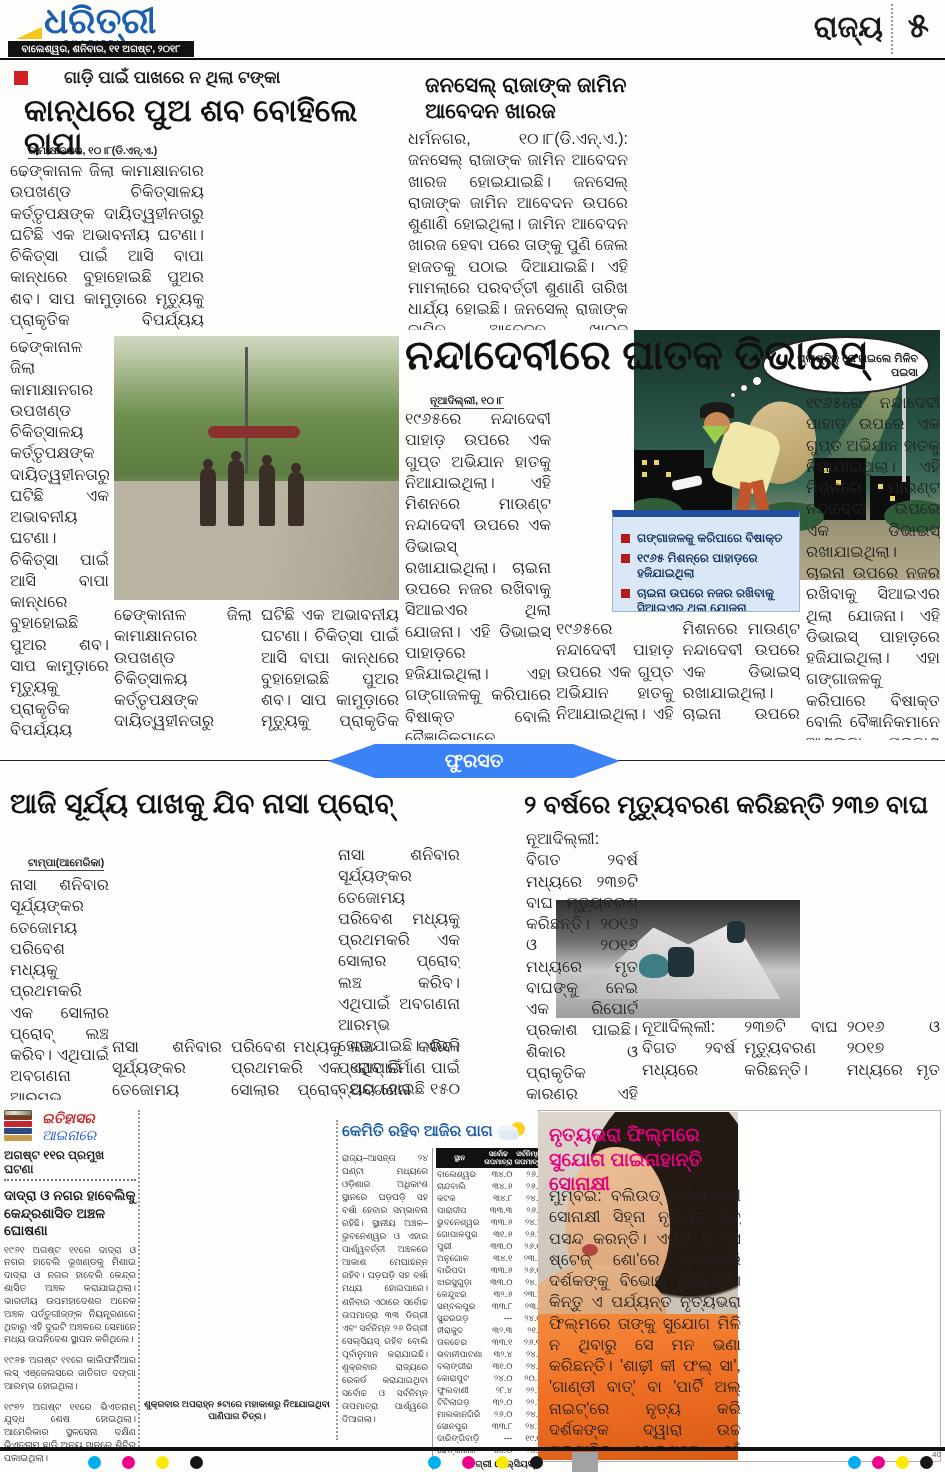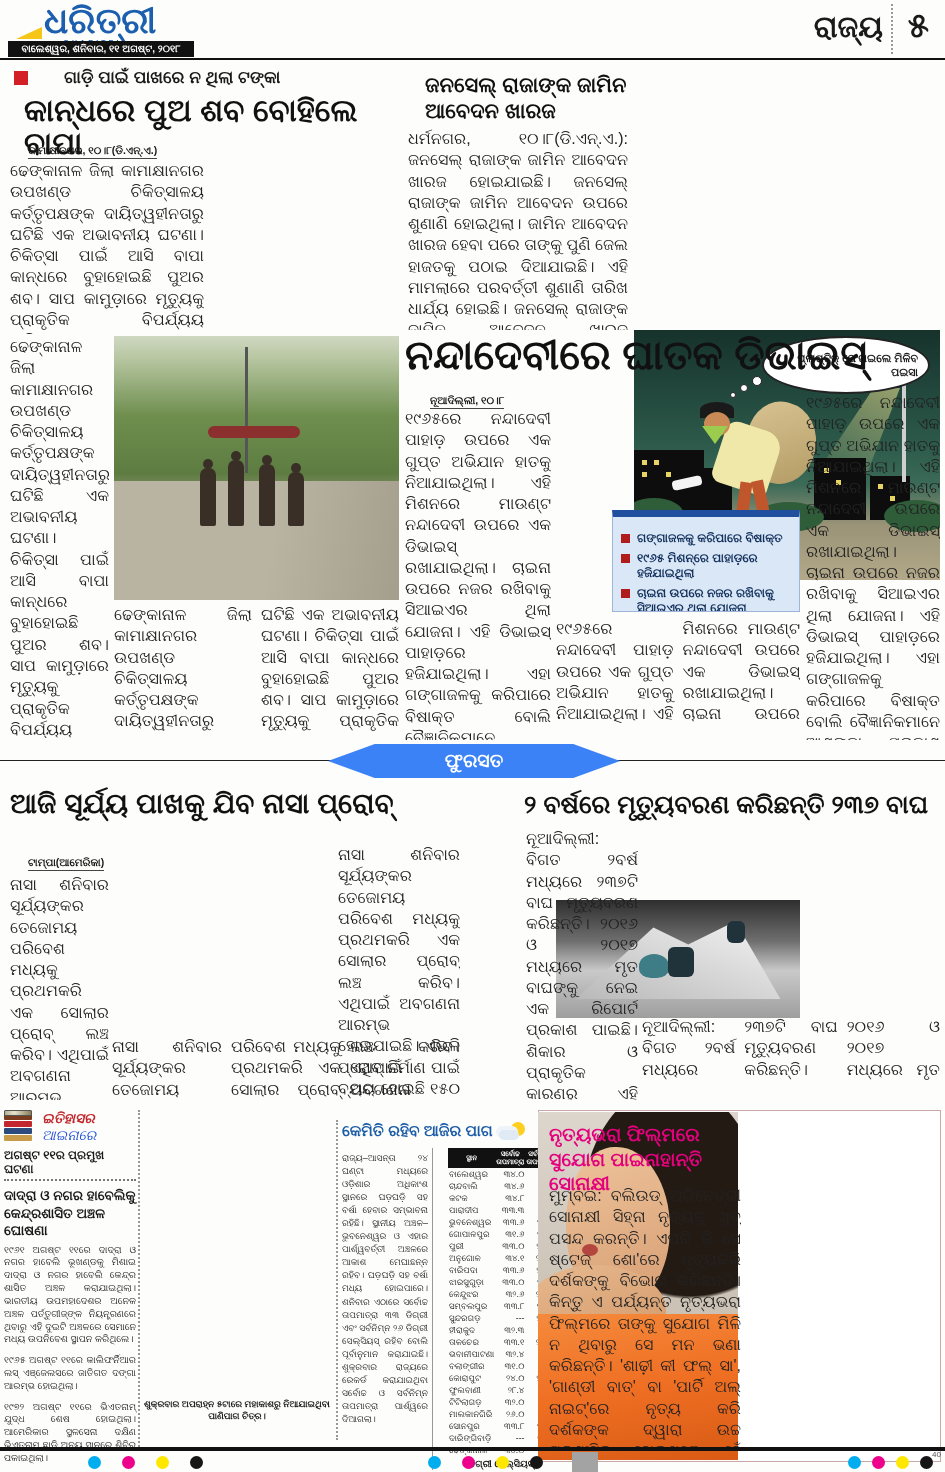--- a/index.html
+++ b/index.html
@@ -287,21 +287,21 @@
 
   <div class="abs weather-head" style="left:342px; top:1122px; width:192px;">
     <span>କେମିତି ରହିବ ଆଜିର ପାଗ</span>
     <span class="suncloud">
         <span class="sun"></span>
         <span class="cloud"></span>
       </span>
   </div>
   <div class="abs w-report" style="left:342px; top:1152px; width:86px; height:296px; overflow:hidden;">ରାଜ୍ୟ–ଆସନ୍ତା ୨୪ ଘଣ୍ଟା ମଧ୍ୟରେ ଓଡ଼ିଶାର ଅଧିକାଂଶ ସ୍ଥାନରେ ଘଡ଼ଘଡ଼ି ସହ ବର୍ଷା ହେବାର ସମ୍ଭାବନା ରହିଛି। ସ୍ଥାନୀୟ ଅଞ୍ଚଳ–ଭୁବନେଶ୍ୱର ଓ ଏହାର ପାର୍ଶ୍ୱବର୍ତ୍ତୀ ଅଞ୍ଚଳରେ ଆକାଶ ମେଘାଛନ୍ନ ରହିବ। ଘଡ଼ଘଡ଼ି ସହ ବର୍ଷା ମଧ୍ୟ ହୋଇପାରେ। ଶନିବାର ଏଠାରେ ସର୍ବୋଚ୍ଚ ତାପମାତ୍ରା ୩୩ ଡିଗ୍ରୀ ଏବଂ ସର୍ବନିମ୍ନ ୨୬ ଡିଗ୍ରୀ ସେଲ୍‌ସିୟସ୍ ରହିବ ବୋଲି ପୂର୍ବାନୁମାନ କରାଯାଇଛି। ଶୁକ୍ରବାର ରାଜ୍ୟରେ ରେକର୍ଡ କରାଯାଇଥିବା ସର୍ବୋଚ୍ଚ ଓ ସର୍ବନିମ୍ନ ତାପମାତ୍ରା ପାର୍ଶ୍ୱରେ ଦିଆଗଲା।</div>
 
-  <div class="abs" style="left:432px; top:1148px; width:102px; border-left:1px solid #999; padding-left:15px;">
+  <div class="abs" style="left:432px; top:1148px; width:102px; border-left:1px solid #999; padding-left:3px;">
     <table class="w-table">
       <thead>
         <tr>
           <th>ସ୍ଥାନ</th>
           <th>ସର୍ବୋଚ୍ଚ ତାପମାତ୍ରା</th>
           <th>ସର୍ବନିମ୍ନ ତାପମାତ୍ରା</th>
         </tr>
       </thead>
       <tbody>
           <tr>

